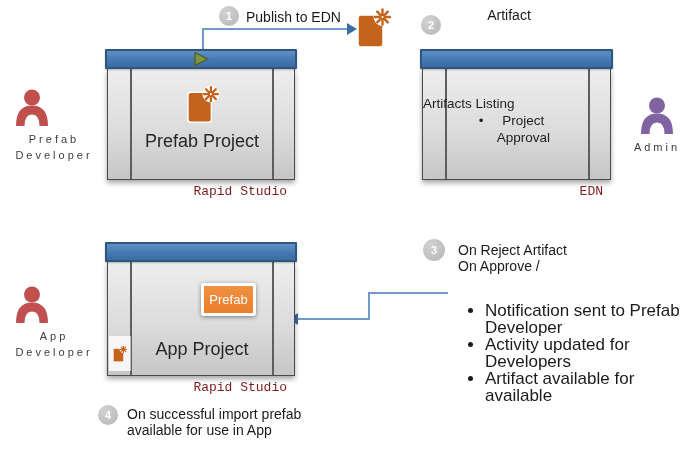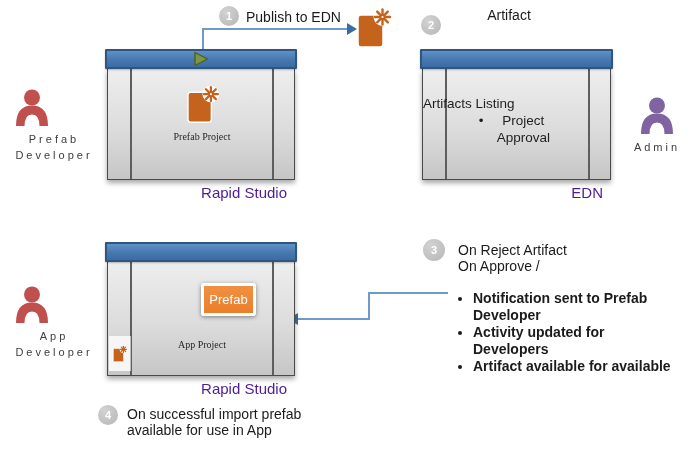--- a/index.html
+++ b/index.html
@@ -19,23 +19,23 @@
     position:relative;margin:0 2px;height:110px;
     background:linear-gradient(180deg,#eeeeee 0%,#dcdcdc 55%,#c6c6c6 100%);
     border:1px solid #4a4a4a;border-top:none;
     box-shadow:0 3px 5px rgba(0,0,0,.35);
   }
   .div-l{position:absolute;left:22px;top:0;bottom:0;width:2px;background:#5e5e5e;}
   .div-r{position:absolute;right:20px;top:0;bottom:0;width:2px;background:#5e5e5e;}
   .center-col{position:absolute;left:24px;right:22px;top:0;bottom:0;text-align:center;}
   .wcaption{
     position:absolute;right:10px;top:100%;margin-top:4px;
-    font-size:15px;color:#4c1d95;white-space:nowrap;
-  }
-  .proj-label{font-size:10px;color:#262626;font-family:Liberation Serif, serif;}
+    font-size:13px;color:#7f1d1d;white-space:nowrap;font-family:Liberation Mono, monospace;
+  }
+  .proj-label{font-size:18px;color:#262626;}
   
   .edn-lines{position:absolute;left:0;right:0;top:26px;font-size:13.5px;color:#1f1f1f;line-height:17px;}
   .edn-li{display:flex;justify-content:center;gap:9px;margin-top:0;}
   .edn-dot{line-height:17px;}
   .edn-li-text{width:62px;text-align:center;}
   
   .prefab-btn{
     position:absolute;left:69px;top:21px;width:49px;height:27px;
     background:linear-gradient(180deg,#f09040 0%,#ea7f2c 100%);
     border:3px solid #ffffff;border-radius:3px;
@@ -54,22 +54,22 @@
   .actor-label{margin-top:4px;font-size:11px;letter-spacing:3px;color:#3d3d3d;line-height:16px;}
   
   .badge{
     position:absolute;width:20px;height:20px;border-radius:50%;
     background:radial-gradient(circle at 35% 30%,#d2d2d2,#b6b6b6);
     color:#ffffff;font-size:11px;font-weight:bold;
     display:flex;align-items:center;justify-content:center;
   }
   .anno{position:absolute;font-size:14px;color:#1b1b1b;line-height:16px;}
   
-  .notes{position:absolute;left:455px;top:290px;width:205px;margin:0;padding:0 0 0 18px;
-    font-size:14px;color:#1b1b1b;line-height:17px;font-weight:bold;}
+  .notes{position:absolute;left:455px;top:290px;width:205px;margin:12px;padding:0 0 0 18px;
+    font-size:17px;color:#1b1b1b;line-height:17px;}
   .notes li{margin:0;padding:0;}
   
   .cline{position:absolute;background:#6f9ac9;}
   .arrow-right{position:absolute;width:0;height:0;
     border-top:6px solid transparent;border-bottom:6px solid transparent;
     border-left:10px solid #3c6ca4;}
   .arrow-left{position:absolute;width:0;height:0;
     border-top:6px solid transparent;border-bottom:6px solid transparent;
     border-right:10px solid #3c6ca4;}
   .play{position:absolute;left:50%;margin-left:-8px;top:0;}

